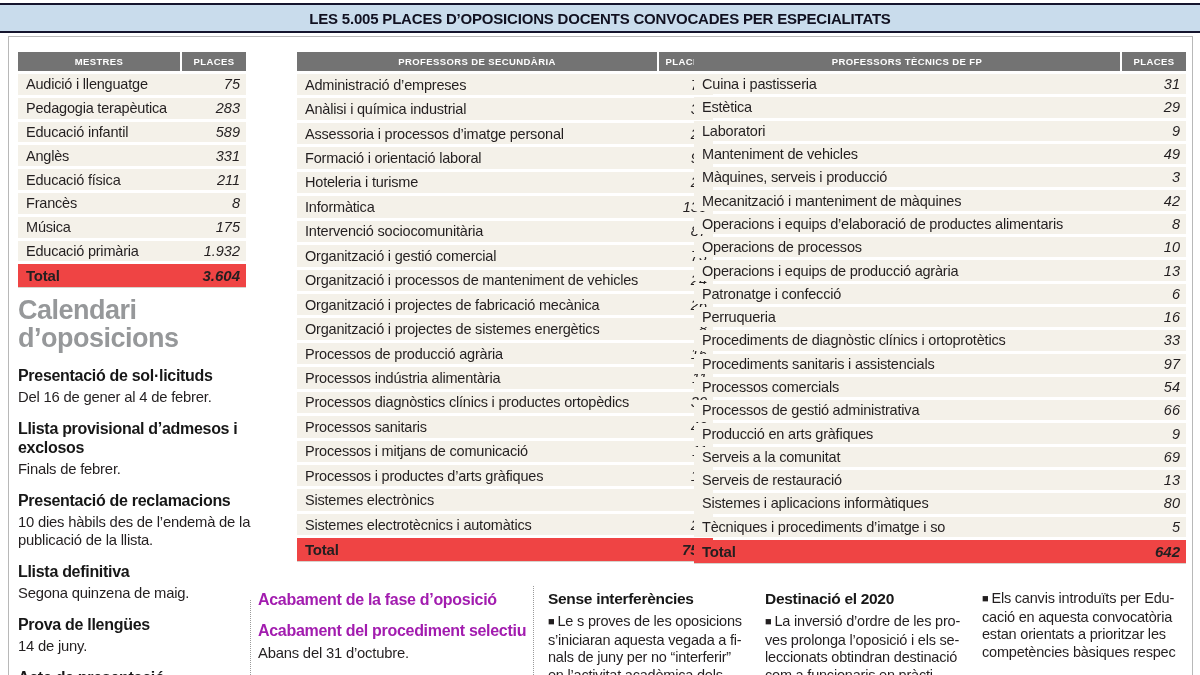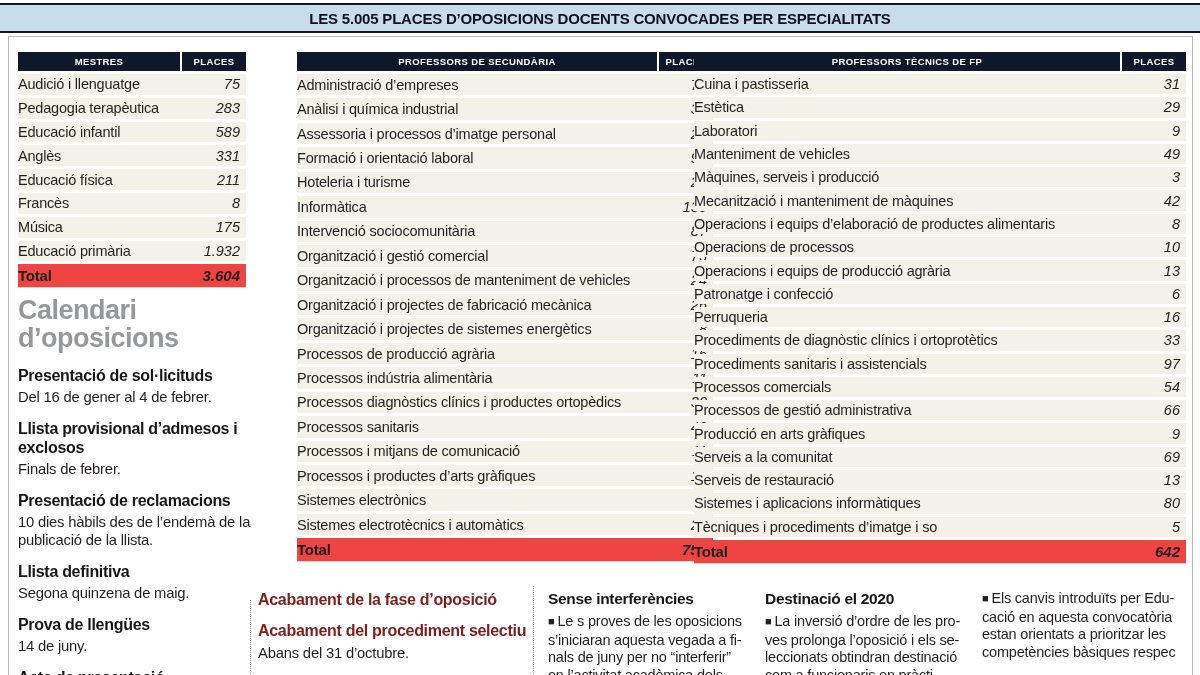--- a/index.html
+++ b/index.html
@@ -13,27 +13,27 @@
     display:flex; align-items:center; justify-content:center; }
   .titlebar h1 { font-size:15px; font-weight:bold; letter-spacing:-0.2px; color:#101020; }
 
   
   .frame { position:absolute; left:8px; top:36px; width:1185px; height:660px;
     background:#fff; border:1px solid #b8b8b8; border-bottom:none; }
 
   
   .table { position:absolute; top:52px; }
   .thead { display:flex; gap:2px; height:19px; margin-bottom:3px; }
-  .th { background:#0f172a; color:#fff; font-size:9.5px; font-weight:bold;
+  .th { background:#737373; color:#fff; font-size:9.5px; font-weight:bold;
     letter-spacing:0.4px; display:flex; align-items:center; justify-content:center; }
   .th-label { flex:1; }
   .th-num { width:var(--numw); }
   .tr { display:flex; align-items:center; height:calc(var(--rh) - 3px);
     margin-bottom:3px; background:#f4f1e9; }
-  .td-label { flex:1; font-size:14.5px; letter-spacing:-0.2px;
+  .td-label { flex:1; padding-left:8px; font-size:14.5px; letter-spacing:-0.2px;
     white-space:nowrap; overflow:hidden; }
   .td-num { width:var(--numw); text-align:right; padding-right:6px; font-size:14.5px;font-style:italic; }
   .trow-total { display:flex; align-items:center; height:24px; background:#ef4444;
     border-bottom:1px solid #d6d3cc;justify-content:center; }
   .trow-total .td-label, .trow-total .td-num { font-weight:bold; font-size:15px; }
 
   #table-mestres   { left:18px;  width:228px; --rh:23.8px;  --numw:64px; }
   #table-secundaria{ left:258px; width:416px;margin-left:39px; --rh:24.45px; --numw:54px; }
   #table-fp        { left:694px; width:492px; --rh:23.3px;  --numw:64px; }
 
@@ -43,21 +43,21 @@
     color:#96989a; letter-spacing:-0.5px; margin-bottom:14px; white-space:pre-line; }
   .cal-item { margin-bottom:13px; }
   .cal-item h3 { font-size:16px; line-height:19px; font-weight:bold; color:#171717;
     letter-spacing:-0.3px; white-space:pre-line; }
   .cal-item p { font-size:14.8px; line-height:18px; margin-top:3px;
     letter-spacing:-0.2px; white-space:pre-line; }
 
   
   .deadlines { position:absolute; left:258px; top:590px; width:272px; }
   .dl-item { margin-bottom:12px; }
-  .dl-item h3 { font-size:16px; line-height:19px; font-weight:bold; color:#7f1d1d;
+  .dl-item h3 { font-size:16px; line-height:19px; font-weight:bold; color:#a21caf;
     letter-spacing:-0.3px; }
   .dl-item p { font-size:14.8px; line-height:18px; margin-top:4px; letter-spacing:-0.2px; }
 
   
   .note { position:absolute; top:590px; width:202px; }
   #note-0 { left:548px; } #note-1 { left:765px; } #note-2 { left:982px; }
   .note h3 { font-size:15.5px; font-weight:bold; letter-spacing:-0.3px;
     margin-bottom:5px; color:#171717; }
   .note .body { font-size:14.5px; line-height:17.5px; letter-spacing:-0.2px; }
   .note .bullet { font-size:11px; margin-right:3px; position:relative; top:-1px; }

